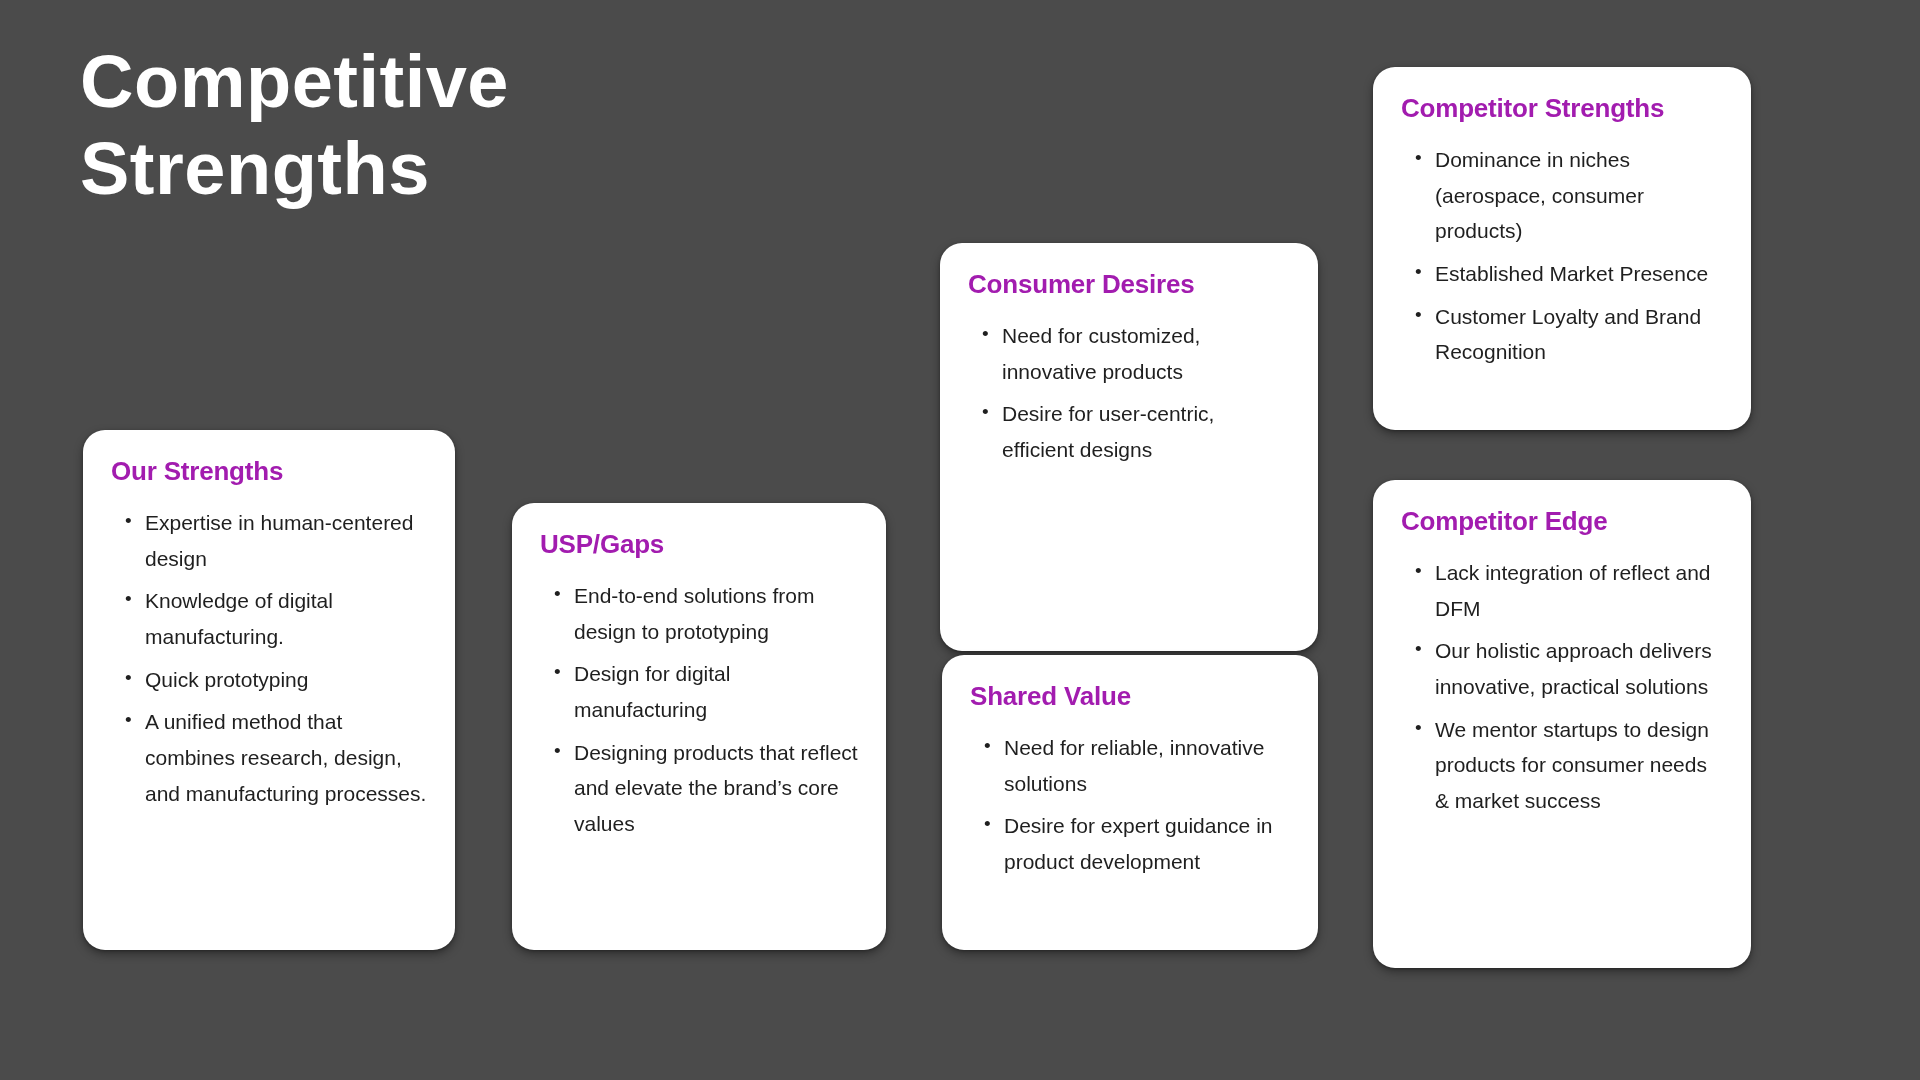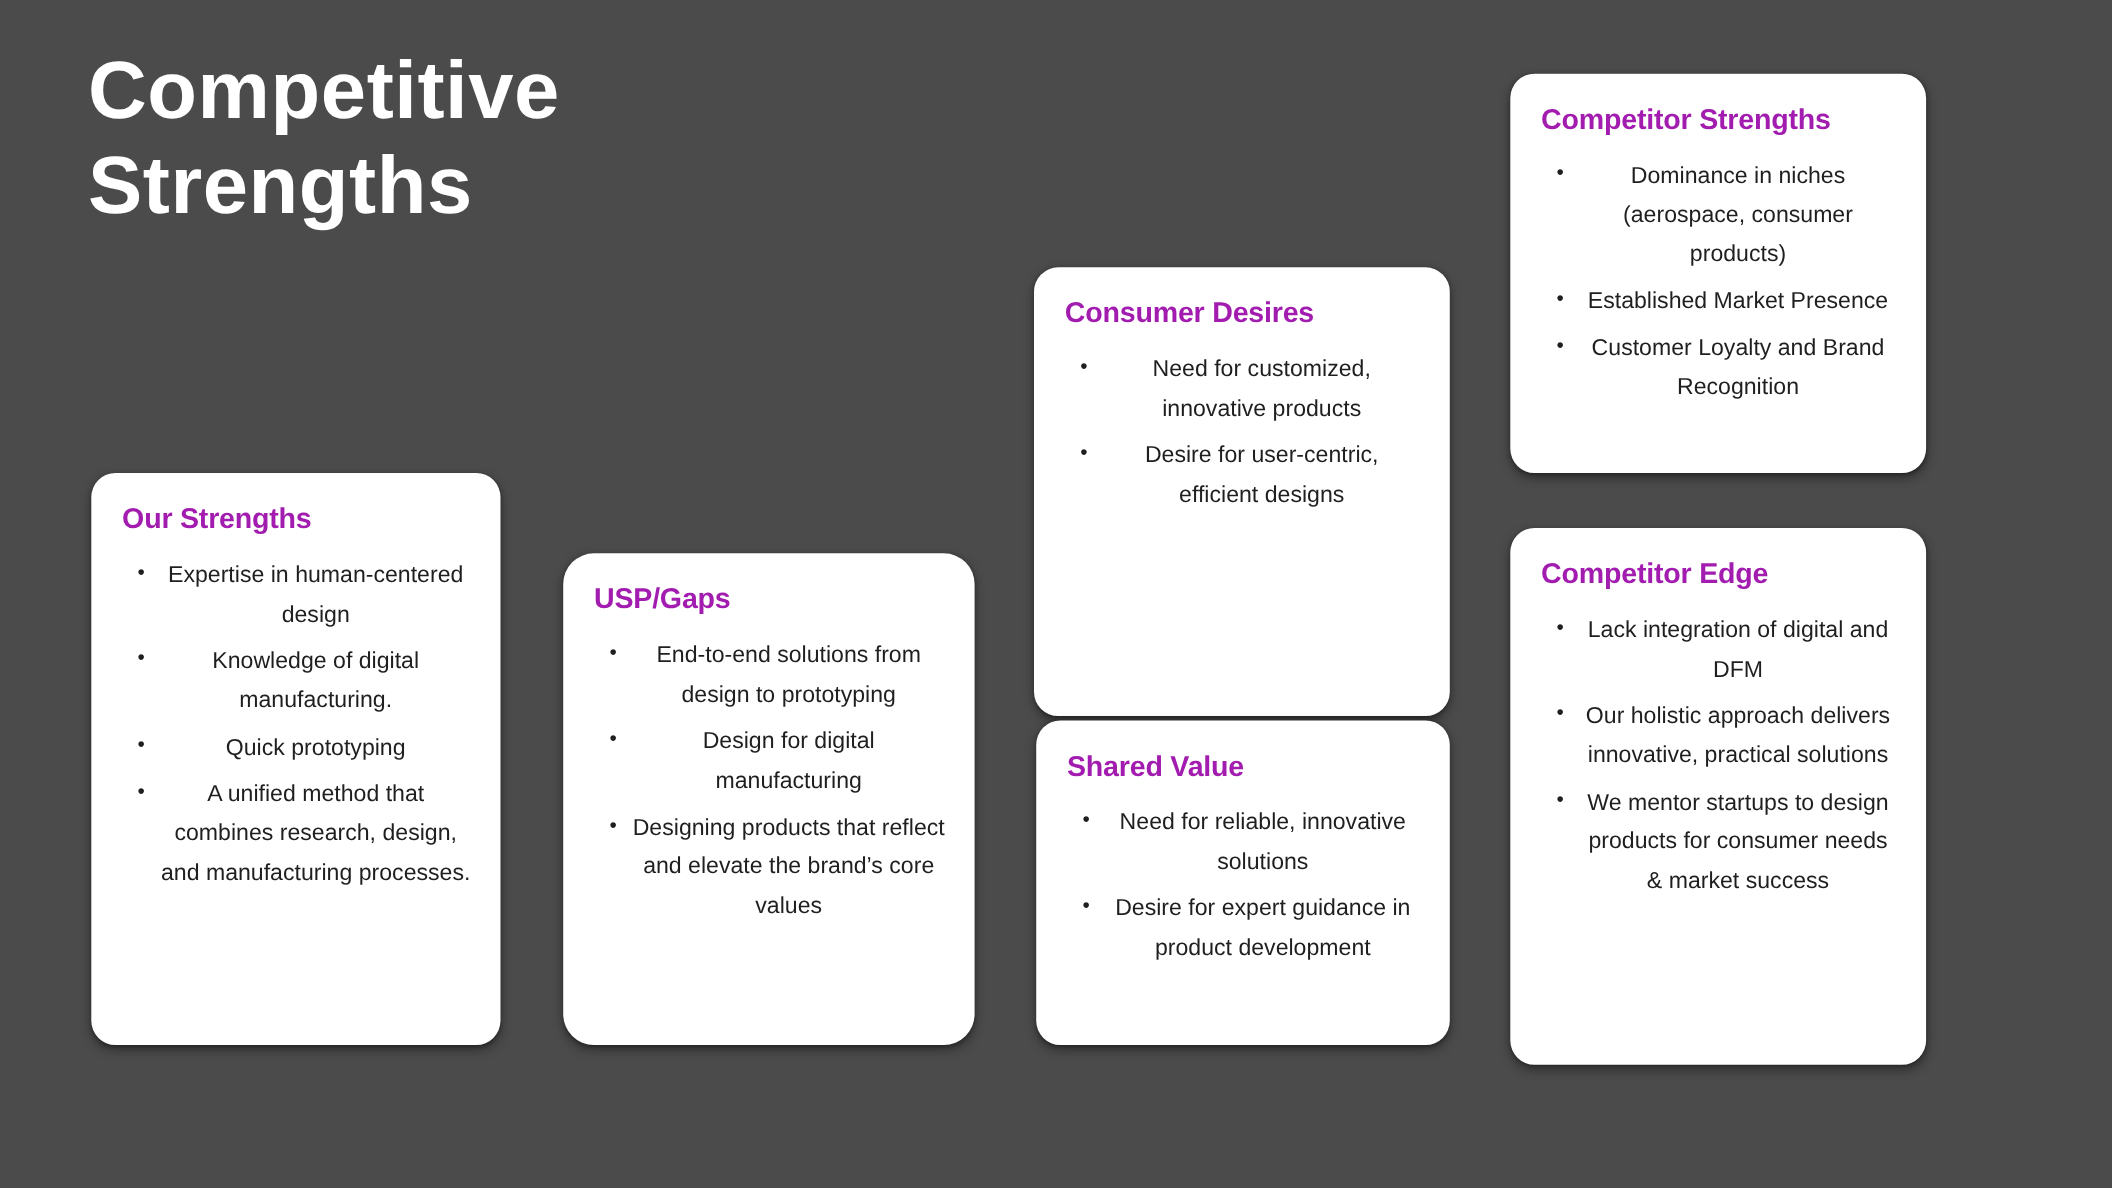--- a/index.html
+++ b/index.html
@@ -49,21 +49,20 @@
     margin: 0 0 0 14px;
     padding: 0;
   }
   .card li {
     position: relative;
     padding-left: 22px;
     font-size: 21px;
     line-height: 1.7;
     margin-bottom: 7px;
     color: #1f1f1f;
-    text-align: center;
   }
   .card li::before {
     content: "\2022";
     position: absolute;
     left: 2px;
     top: 0;
     font-size: 19px;
     color: #1f1f1f;
   }
 </style>
@@ -77,21 +76,21 @@
   <section class="card" style="left:83px; top:430px; width:372px; height:520px;">
     <h2>Our Strengths</h2>
     <ul>
       <li>Expertise in human-centered design</li>
       <li>Knowledge of digital manufacturing.</li>
       <li>Quick prototyping</li>
       <li>A unified method that combines research, design, and manufacturing processes.</li>
     </ul>
   </section>
 
-  <section class="card" style="left:512px; top:503px; width:374px; height:447px;border-radius:28px;">
+  <section class="card" style="left:512px; top:503px; width:374px; height:447px;">
     <h2>USP/Gaps</h2>
     <ul>
       <li>End-to-end solutions from design to prototyping</li>
       <li>Design for digital manufacturing</li>
       <li>Designing products that reflect and elevate the brand’s core values</li>
     </ul>
   </section>
 
   <section class="card" style="left:940px; top:243px; width:378px; height:408px;">
     <h2>Consumer Desires</h2>
@@ -114,19 +113,19 @@
     <ul>
       <li>Dominance in niches (aerospace, consumer products)</li>
       <li>Established Market Presence</li>
       <li>Customer Loyalty and Brand Recognition</li>
     </ul>
   </section>
 
   <section class="card" style="left:1373px; top:480px; width:378px; height:488px;">
     <h2>Competitor Edge</h2>
     <ul>
-      <li>Lack integration of digital and DFM</li>
+      <li>Lack integration of reflect and DFM</li>
       <li>Our holistic approach delivers innovative, practical solutions</li>
       <li>We mentor startups to design products for consumer needs &amp; market success</li>
     </ul>
   </section>
 
 </div>
 
 </body></html>

